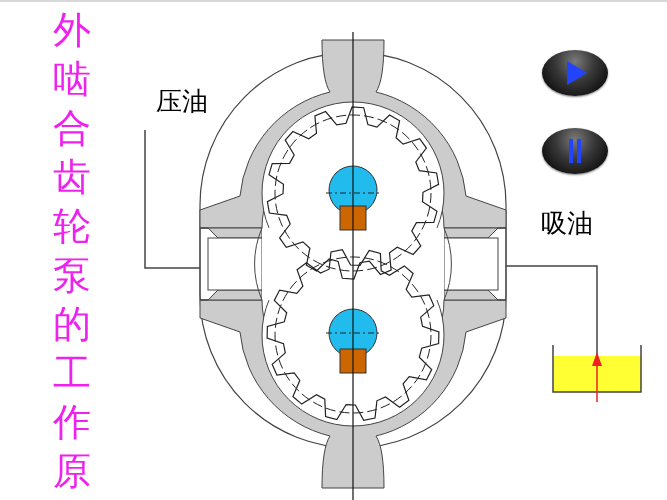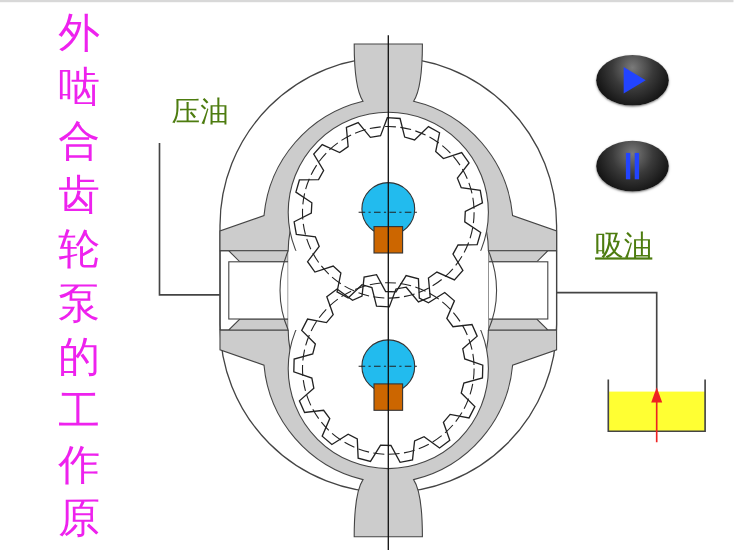--- a/index.html
+++ b/index.html
@@ -1,22 +1,22 @@
 <!DOCTYPE html>
 <html><head>
 <meta charset="utf-8">
 <style>
   html, body { margin: 0; padding: 0; background: #ffffff; }
   body { width: 667px; height: 500px; position: relative; overflow: hidden; font-family: "DejaVu Sans", sans-serif; }
   .top-border { position: absolute; left: 0; top: 0; width: 667px; height: 2px; background: #d8d8d8; }
   .title-col { position: absolute; left: 52px; top: 6px; width: 40px; display: flex; flex-direction: column; align-items: center; }
   .title-char { font-family: "DejaVu Sans", sans-serif; font-size: 38px; line-height: 49px; color: #ee22ee; }
-  .label { position: absolute; font-family: "DejaVu Sans", sans-serif; font-size: 26px; color: #4d7c0f; }
+  .label { position: absolute; font-family: "DejaVu Sans", sans-serif; font-size: 26px; color: #000000; }
   .label-out { left: 156px; top: 84px; }
-  .label-in { left: 541px; top: 206px; text-decoration: underline; }
+  .label-in { left: 541px; top: 206px; }
   .btn { position: absolute; width: 66px; height: 46px; border-radius: 50%; background: radial-gradient(ellipse at 50% 25%, #7a7a7a 0%, #3a3a3a 40%, #151515 75%, #2a2a2a 100%); box-shadow: 0 1px 2px rgba(0,0,0,0.5); cursor: pointer; }
   .btn-play { left: 542px; top: 50px; }
   .btn-pause { left: 542px; top: 128px; }
   .btn svg { position: absolute; left: 0; top: 0; }
   svg.diagram { position: absolute; left: 0; top: 0; }
 </style>
 </head>
 <body>
 
 <div class="top-border"></div>

